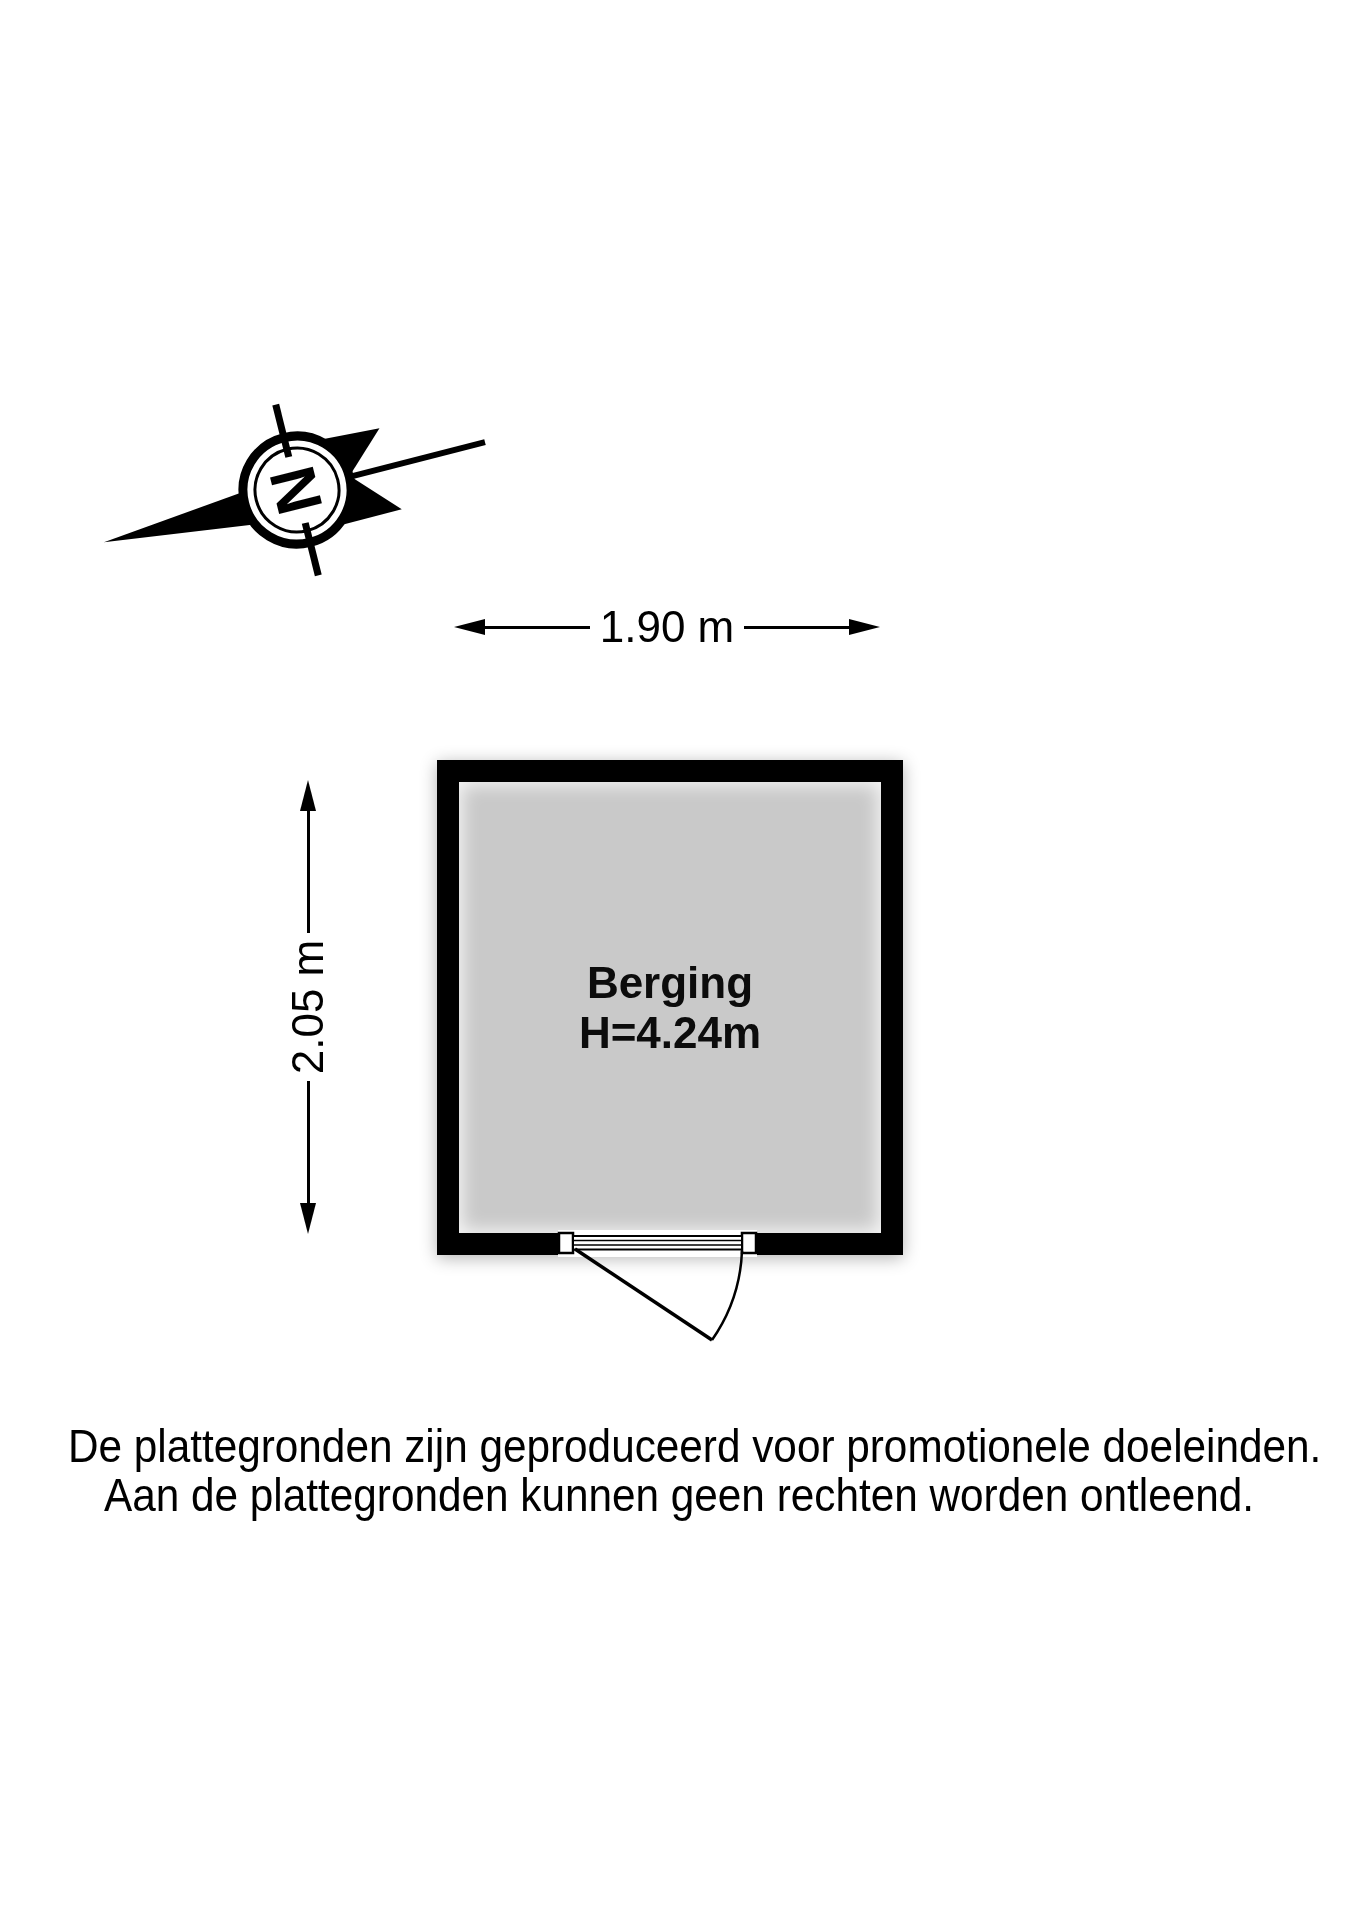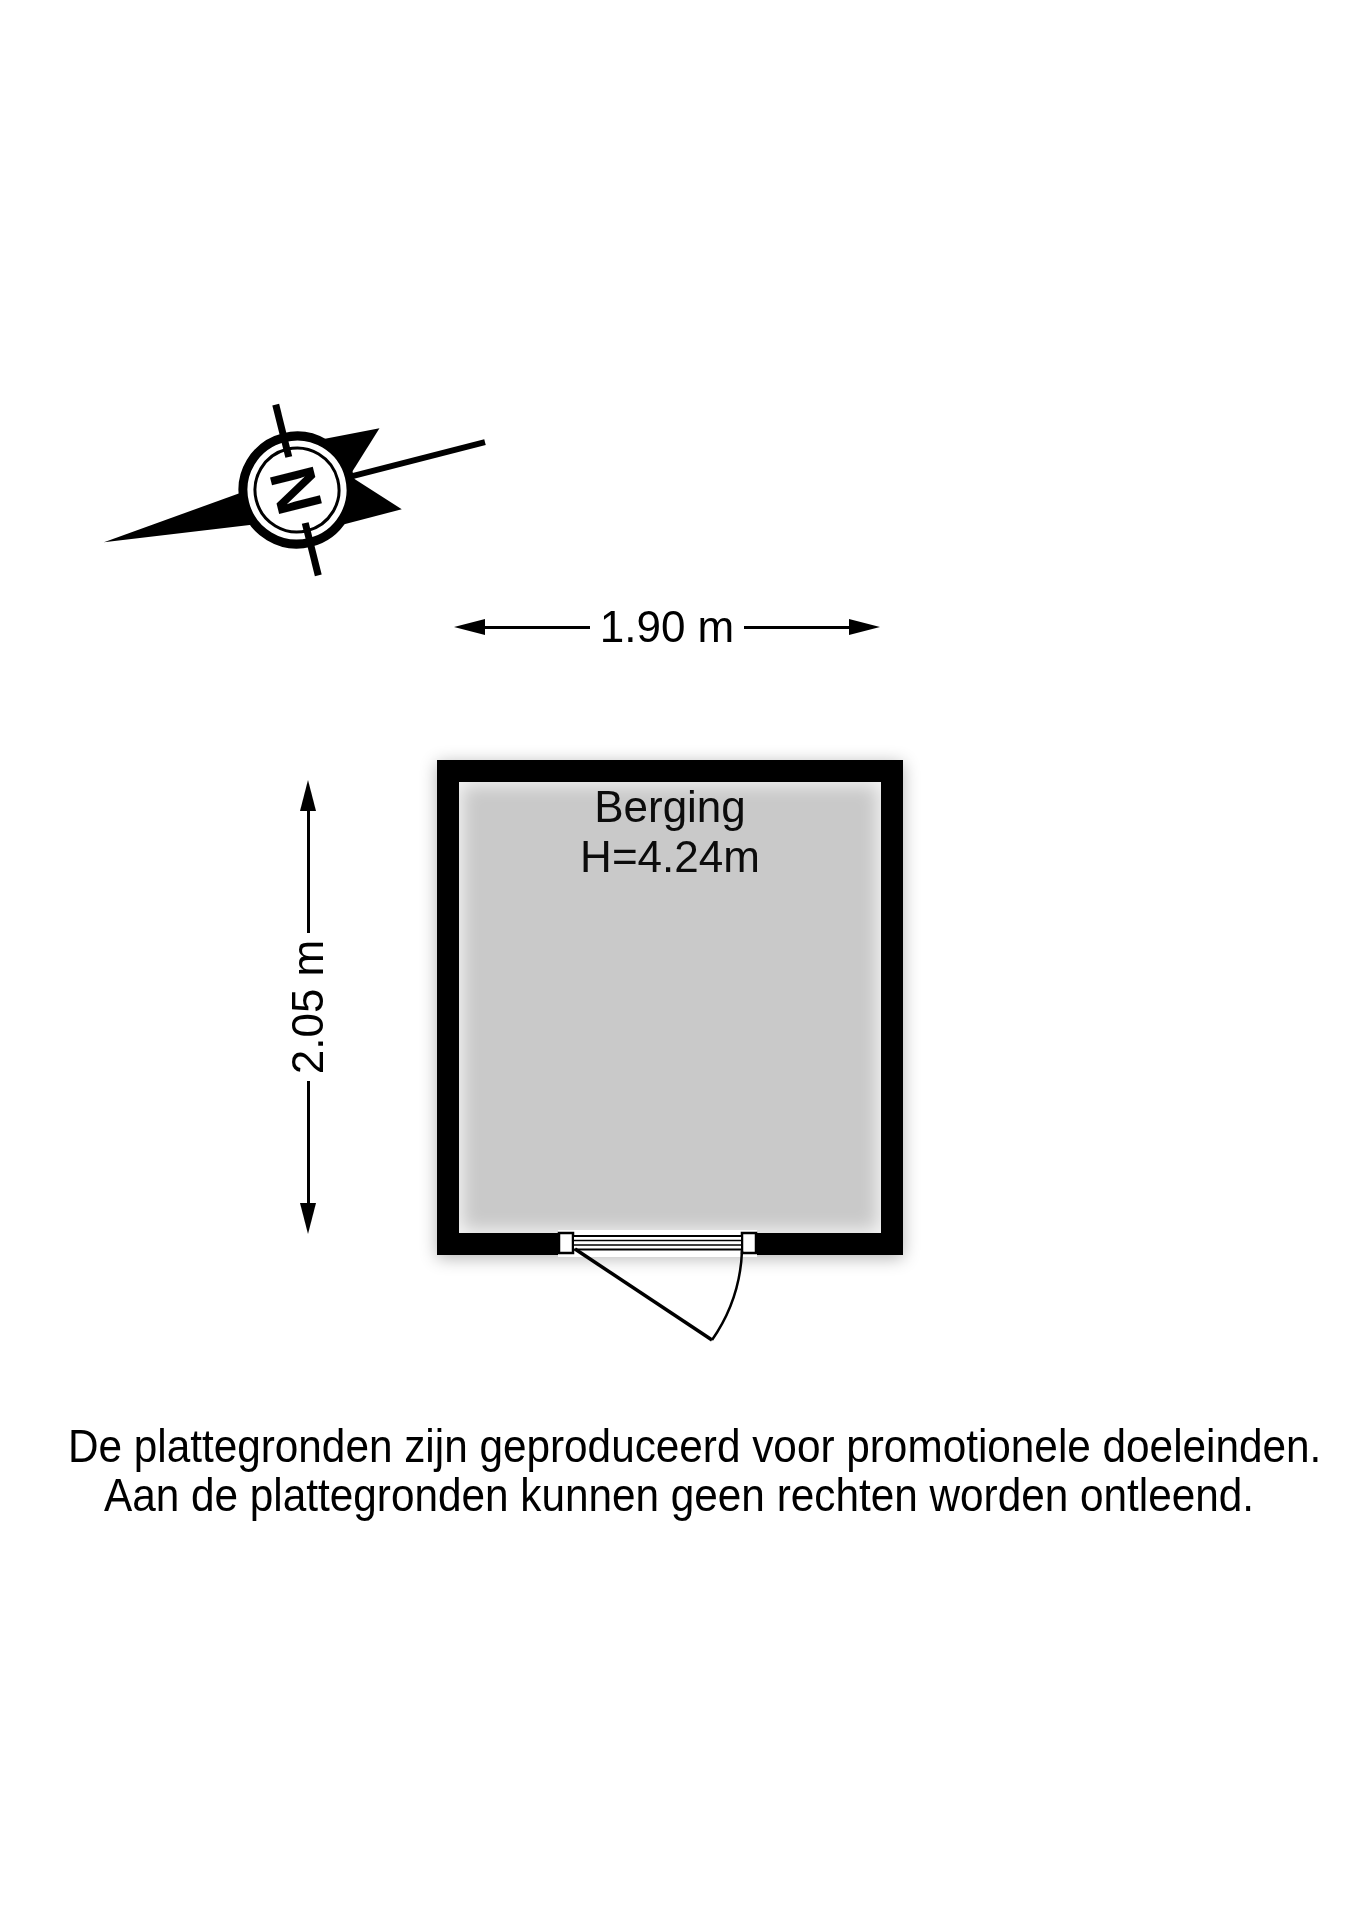--- a/index.html
+++ b/index.html
@@ -74,21 +74,23 @@
     background: #c9c9c9;
     box-shadow: 0 3px 16px rgba(0,0,0,0.30);
   }
   .room-inner {
     position: absolute;
     inset: 0;
     box-shadow: inset 0 0 18px 3px rgba(255,255,255,0.85);
     display: flex;
     flex-direction: column;
     align-items: center;
+    justify-content: center;
     text-align: center;
+    font-weight: bold;
   }
   .room-name, .room-height {
     font-size: 44px;
     line-height: 50px;
     color: #0c0c0c;
   }
 
   
   .disclaimer {
     position: absolute;

